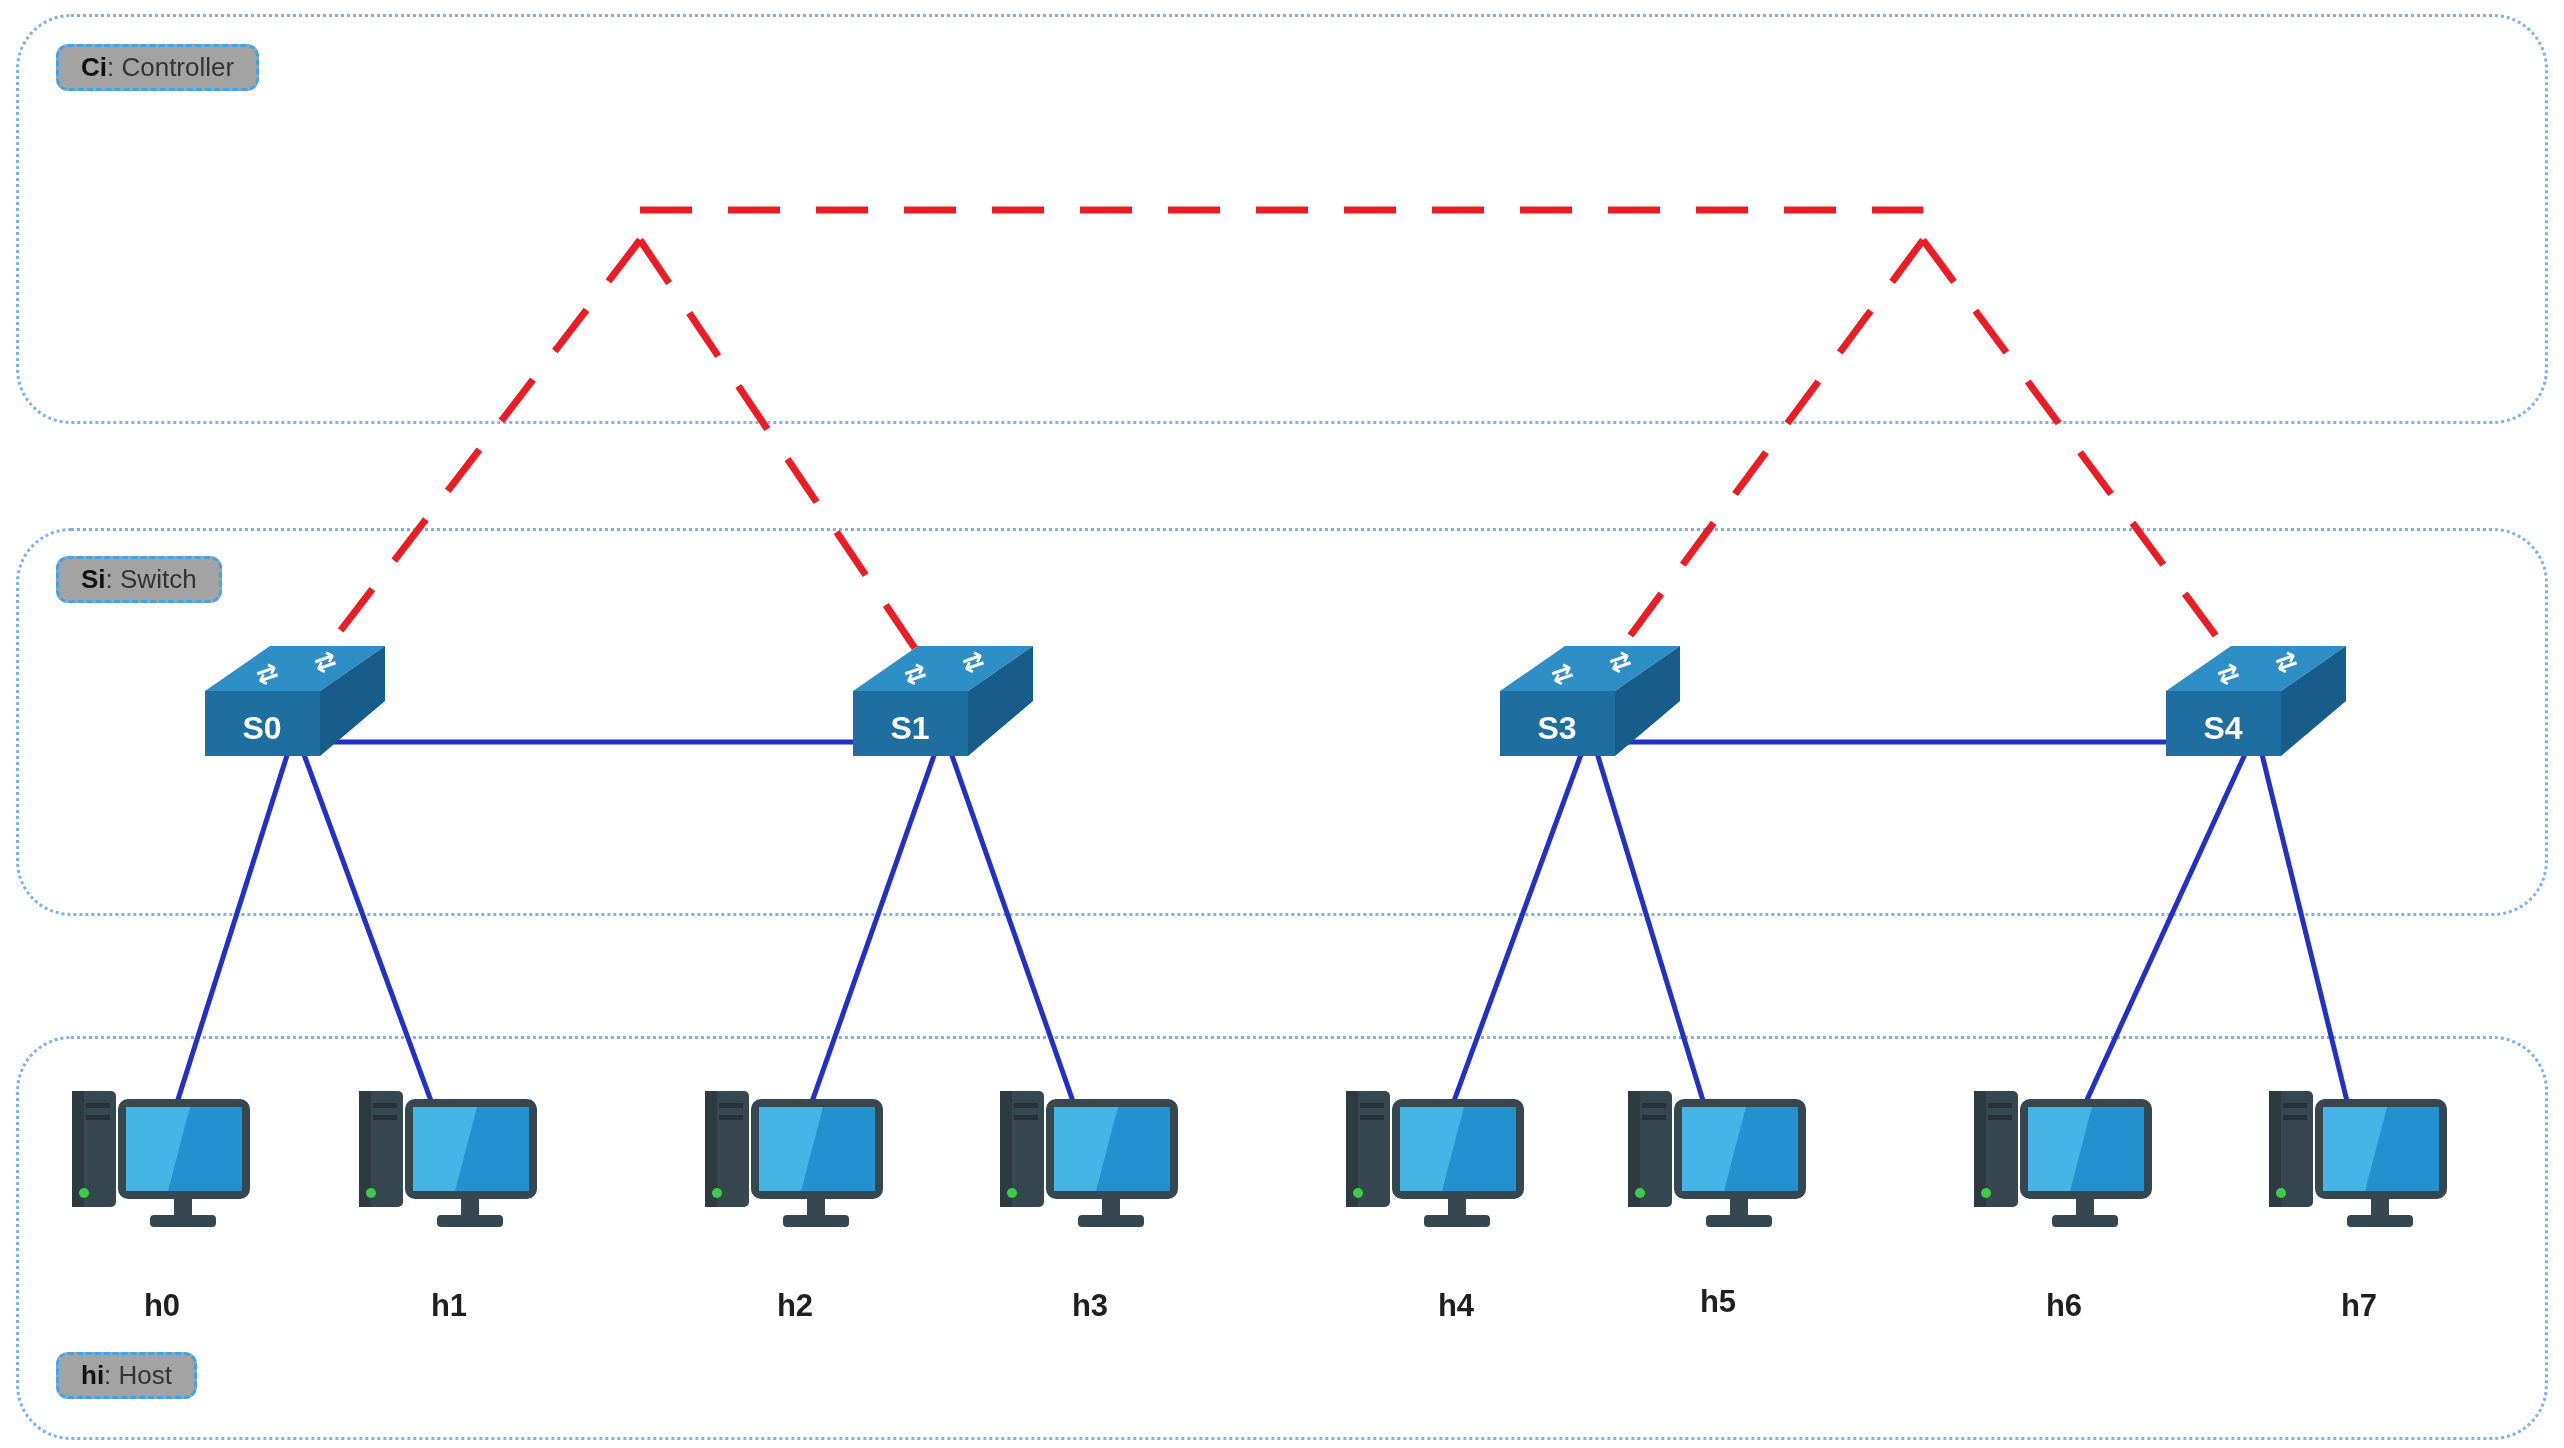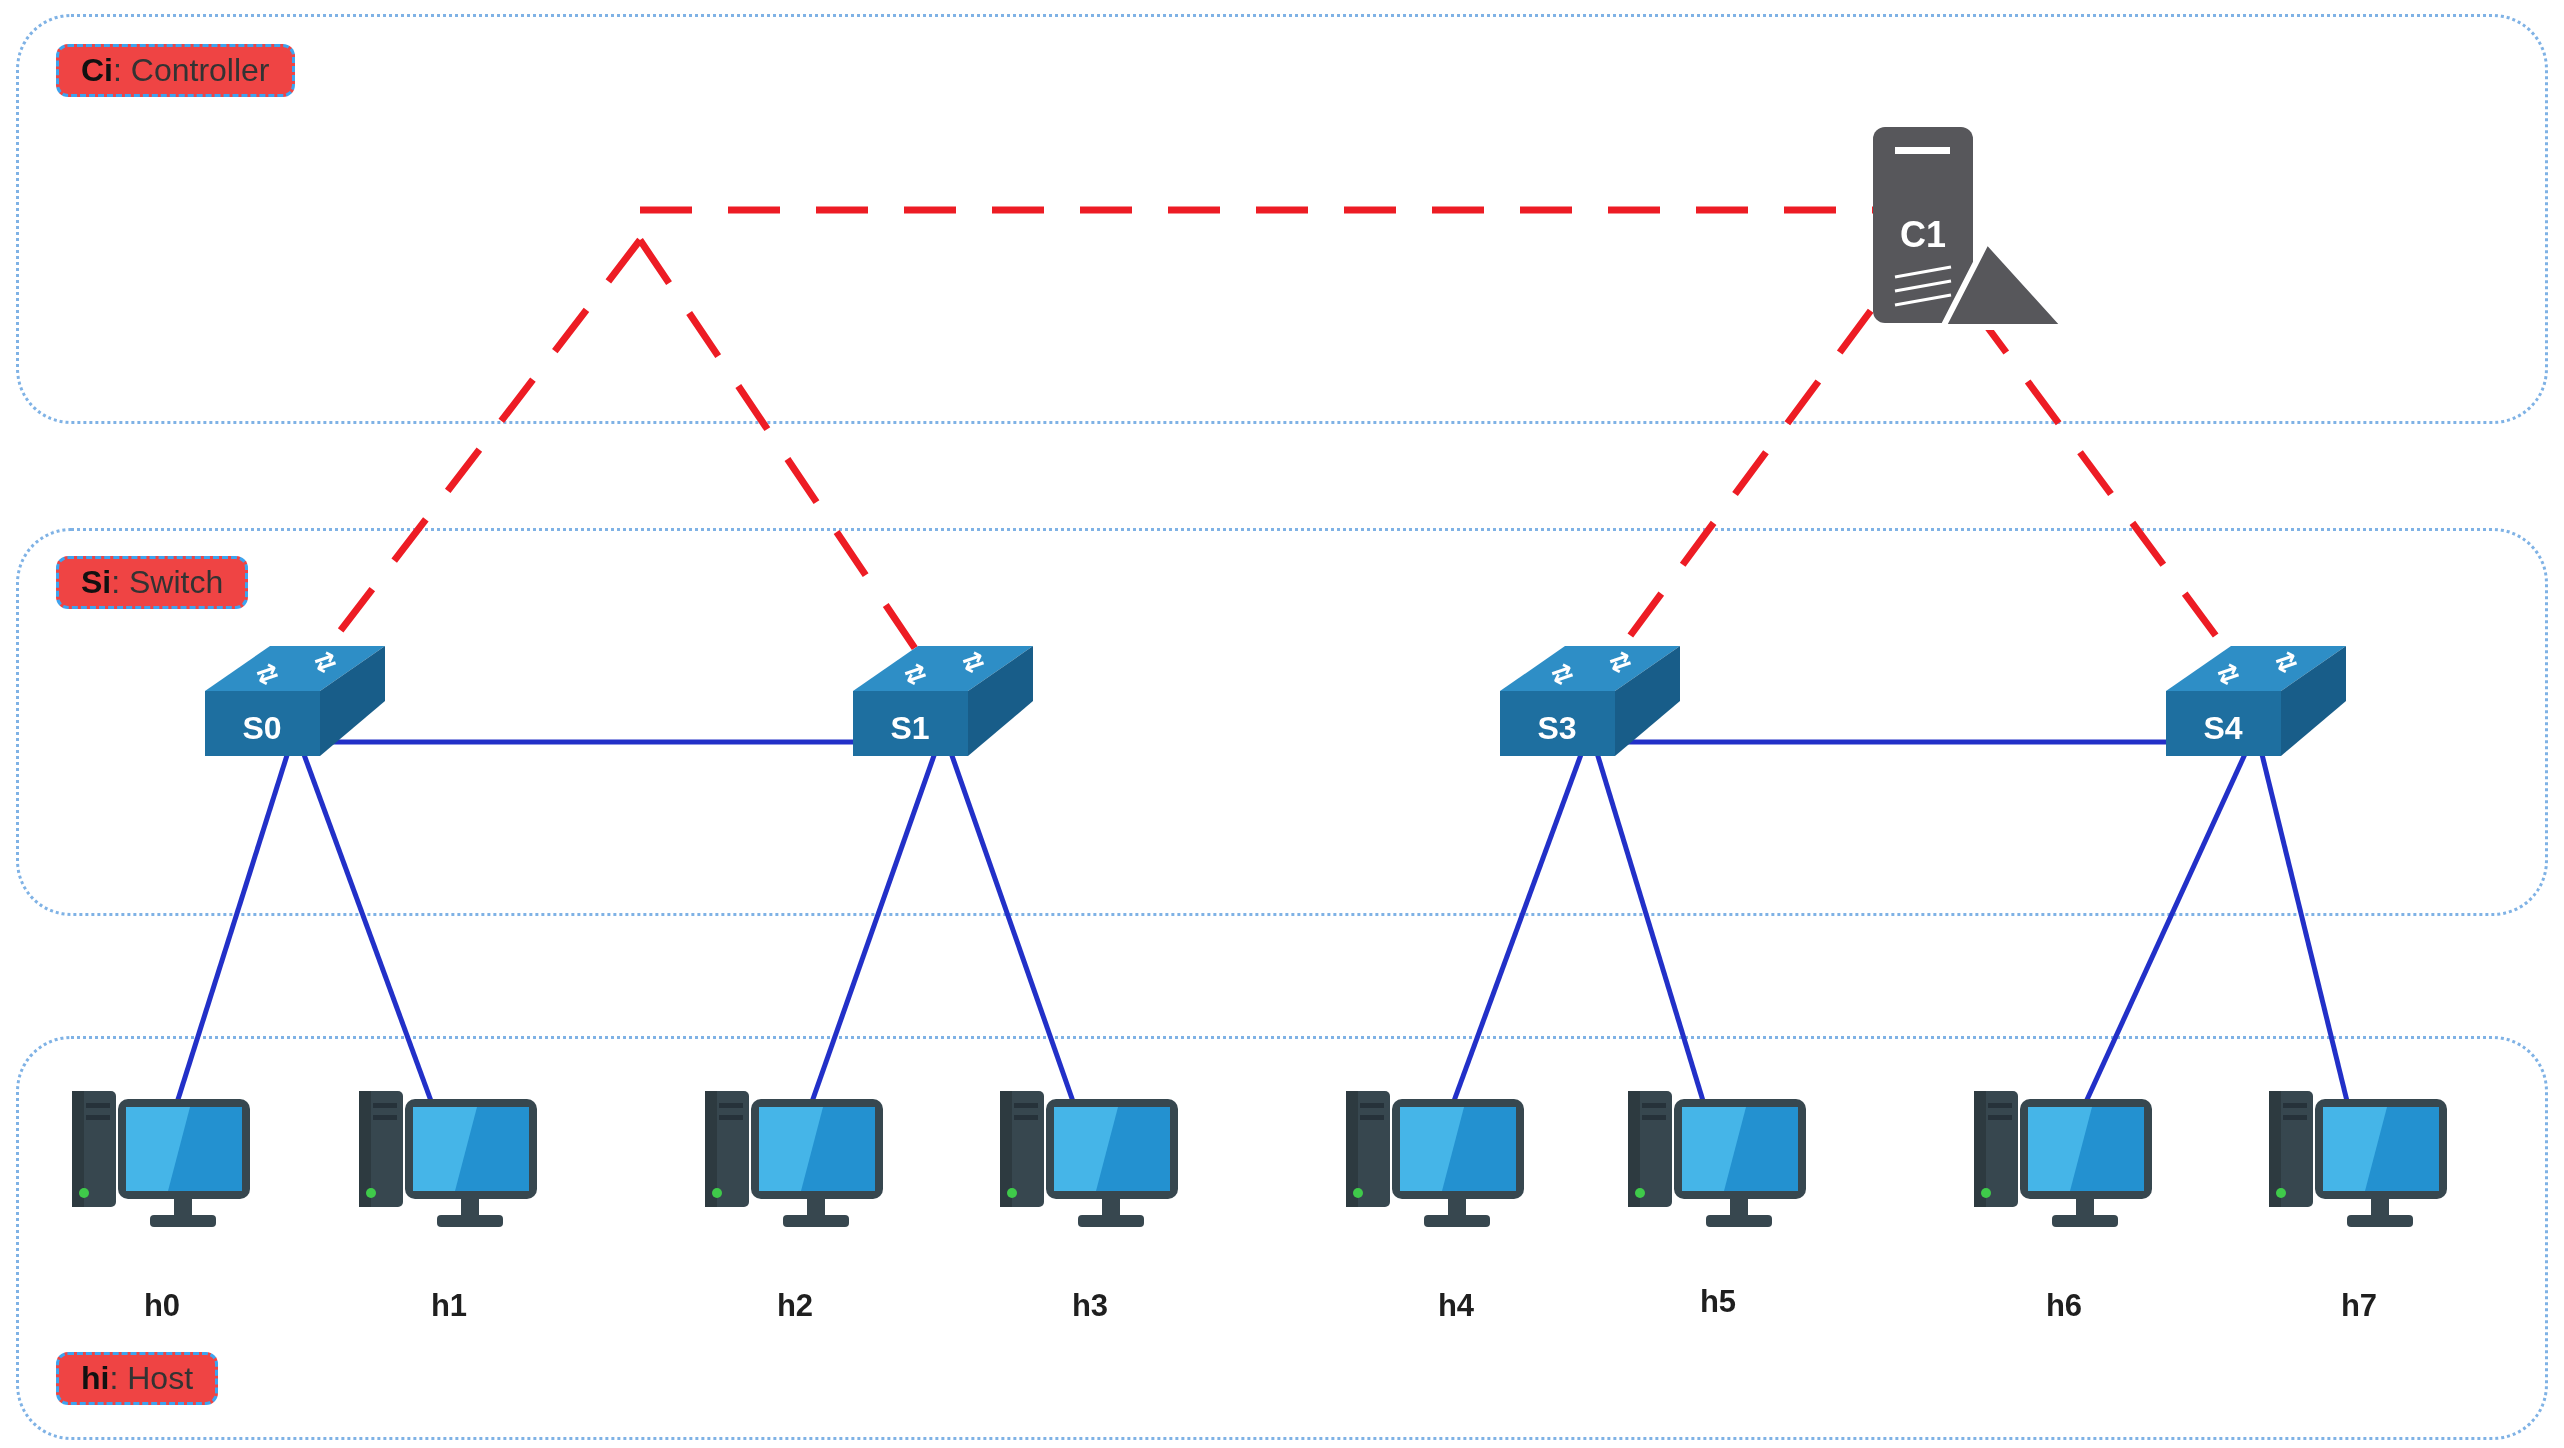--- a/index.html
+++ b/index.html
@@ -22,22 +22,22 @@
     position:relative;width:2564px;height:1448px;background:#fff;overflow:hidden;
     font-family:"Liberation Sans", sans-serif;
   }
   .zone{
     position:absolute;border:3px dotted var(--zone-border);border-radius:55px;background:transparent;
   }
   .links{position:absolute;left:0;top:0;}
   .link-control{stroke:var(--control-link);stroke-width:7;stroke-dasharray:52 36;fill:none;}
   .link-data{stroke:var(--data-link);stroke-width:5;fill:none;}
   .zone-tag{
-    position:absolute;border:3px dashed var(--tag-border);border-radius:12px;background:#ef4444;
-    padding:5px 22px;font-size:32px;color:#333;white-space:nowrap;
+    position:absolute;border:3px dashed var(--tag-border);border-radius:12px;background:#a3a3a3;
+    padding:5px 22px;font-size:26px;color:#333;white-space:nowrap;
   }
   .tag-bold{font-weight:bold;color:#111;}
   .node{position:absolute;}
   .server-label{font:bold 36px "Liberation Sans",sans-serif;fill:#ffffff;text-anchor:middle;}
   .switch-label{font:bold 32px "Liberation Sans",sans-serif;fill:#ffffff;text-anchor:middle;}
   .switch-arrows{font:bold 26px "DejaVu Sans",sans-serif;fill:#ffffff;text-anchor:middle;}
   .host-label{
     position:absolute;width:120px;text-align:center;font-size:31px;font-weight:bold;color:var(--label-text);
   }
   .sv-body{fill:var(--server-body);}
@@ -82,33 +82,20 @@
     <span class="tag-bold">Ci</span><span class="tag-rest">: Controller</span>
   </div>
   <div class="zone-tag" style="left:56px;top:556px">
     <span class="tag-bold">Si</span><span class="tag-rest">: Switch</span>
   </div>
   <div class="zone-tag" style="left:56px;top:1352px">
     <span class="tag-bold">hi</span><span class="tag-rest">: Host</span>
   </div>
 
 
-  <div class="node" style="left:1865px;top:125px;width:210px;height:210px">
-    <svg viewBox="0 0 210 210" width="210" height="210">
-      <rect class="sv-body" x="8" y="2" width="100" height="196" rx="12"></rect>
-      <rect x="30" y="22" width="55" height="7" fill="#ffffff"></rect>
-      <text class="server-label" x="58" y="122">C1</text>
-      <g stroke="#ffffff" stroke-width="3">
-        <line x1="30" y1="152" x2="86" y2="142"></line>
-        <line x1="30" y1="166" x2="86" y2="156"></line>
-        <line x1="30" y1="180" x2="86" y2="170"></line>
-      </g>
-      <polygon class="sv-body" points="122,116 78,202 200,202" stroke="#ffffff" stroke-width="6" stroke-linejoin="round"></polygon>
-    </svg>
-  </div>
 
   <div class="node" style="left:200px;top:636px;width:190px;height:125px">
     <svg viewBox="0 0 190 125" width="190" height="125">
       <polygon class="sw-top" points="5,55 120,55 185,10 70,10"></polygon>
       <polygon class="sw-side" points="120,55 185,10 185,65 120,120"></polygon>
       <rect class="sw-front" x="5" y="55" width="115" height="65"></rect>
       <text class="switch-arrows" x="70" y="46" transform="rotate(-19 70 46)">⇄</text>
       <text class="switch-arrows" x="128" y="34" transform="rotate(-19 128 34)">⇄</text>
       <text class="switch-label" x="62" y="103">S0</text>
     </svg>

